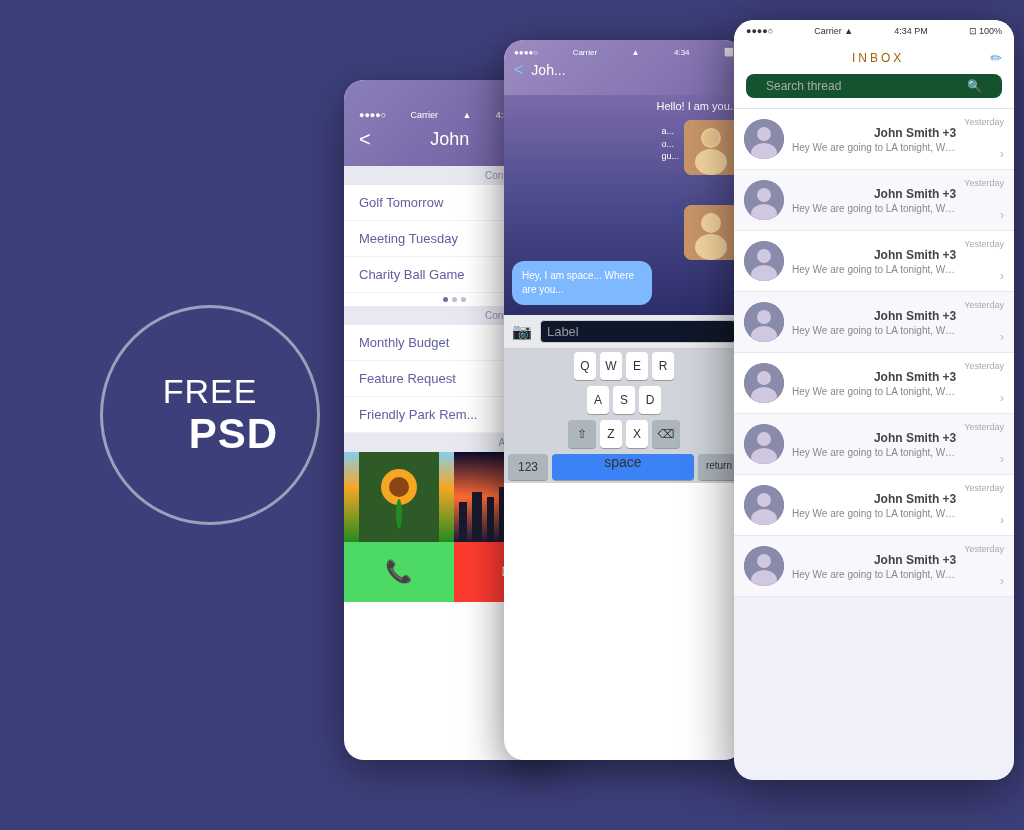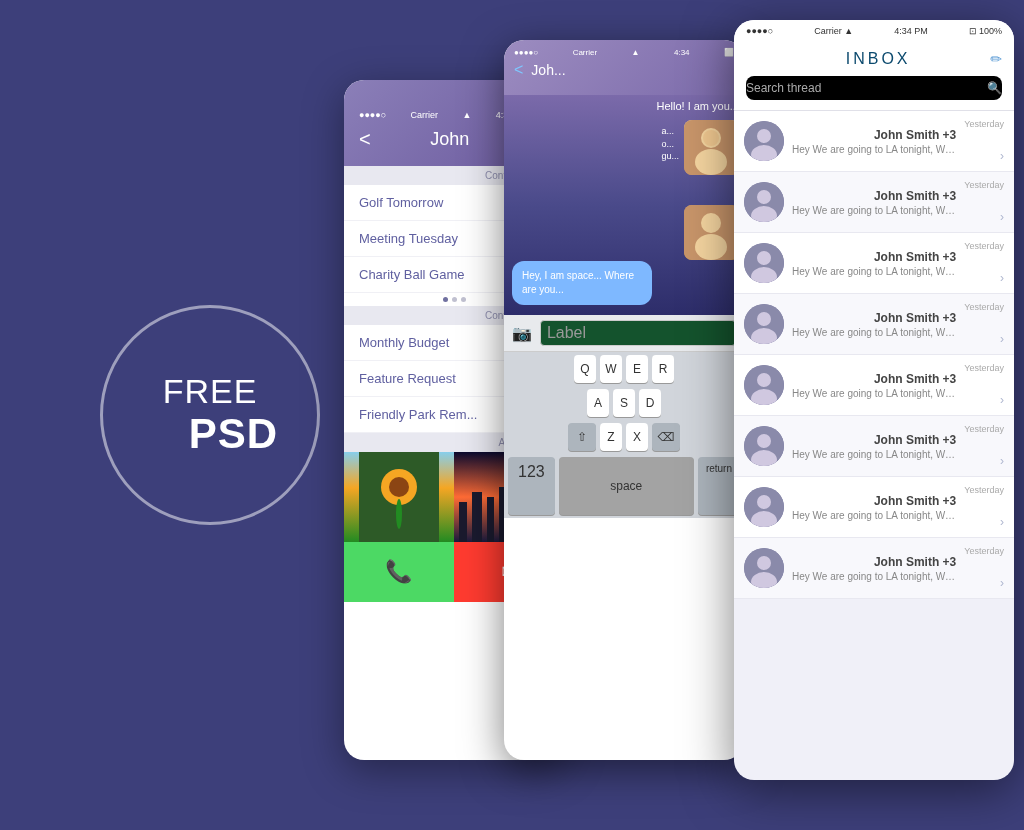--- a/index.html
+++ b/index.html
@@ -274,25 +274,25 @@
       padding: 5px 8px;
       gap: 8px;
       border-bottom: 1px solid #ccc;
     }
     .camera-icon-btn {
       font-size: 16px;
       color: #666;
     }
     .label-input {
       flex: 1;
-      background: #14532d;
+      background: #0f172a;
       border: 1px solid #ccc;
       border-radius: 4px;
       padding: 3px 6px;
-      font-size: 16px;
+      font-size: 13px;
       color: #999;
     }
 
     .keyboard-row {
       display: flex;
       justify-content: center;
       gap: 4px;
       padding: 3px 4px;
     }
     .key {
@@ -323,30 +323,30 @@
 
     .keyboard-bottom-row {
       display: flex;
       gap: 4px;
       padding: 3px 4px;
     }
     .key-number {
       background: #adb5bd;
       border-radius: 4px;
       padding: 6px 10px;
-      font-size: 16px;
+      font-size: 12px;
       color: #333;
       box-shadow: 0 1px 0 #999;
     }
     .key-space {
       flex: 1;
-      background: #a3a3a3;
+      background: #3b82f6;
       border-radius: 4px;
-      padding: 22px;
-      font-size: 12px;
+      padding: 0;
+      font-size: 14px;
       color: #333;
       text-align: center;
       box-shadow: 0 1px 0 #999;
     }
     .key-return {
       background: #adb5bd;
       border-radius: 4px;
       padding: 6px 8px;
       font-size: 10px;
       color: #333;
@@ -381,36 +381,36 @@
       padding: 8px 12px 10px;
       border-bottom: 1px solid #e0e0e8;
     }
     .inbox-title-row {
       display: flex;
       justify-content: space-between;
       align-items: center;
       margin-bottom: 8px;
     }
     .inbox-title {
-      font-size: 16px;
+      font-size: 12px;
       font-weight: 300;
-      color: #0c4a6e;
+      color: #a16207;
       letter-spacing: 3px;
       text-align: center;
       flex: 1;
     }
     .compose-icon {
       color: #5b9bd5;
       font-size: 14px;
     }
 
     .search-bar {
-      background: #000000;
+      background: #14532d;
       border-radius: 8px;
-      padding: 5px 0;
+      padding: 5px 20px;
       display: flex;
       align-items: center;
       gap: 8px;
     }
     .search-placeholder {
       color: #aaa;
       font-size: 12px;
       flex: 1;
     }
     .search-icon-inbox {

